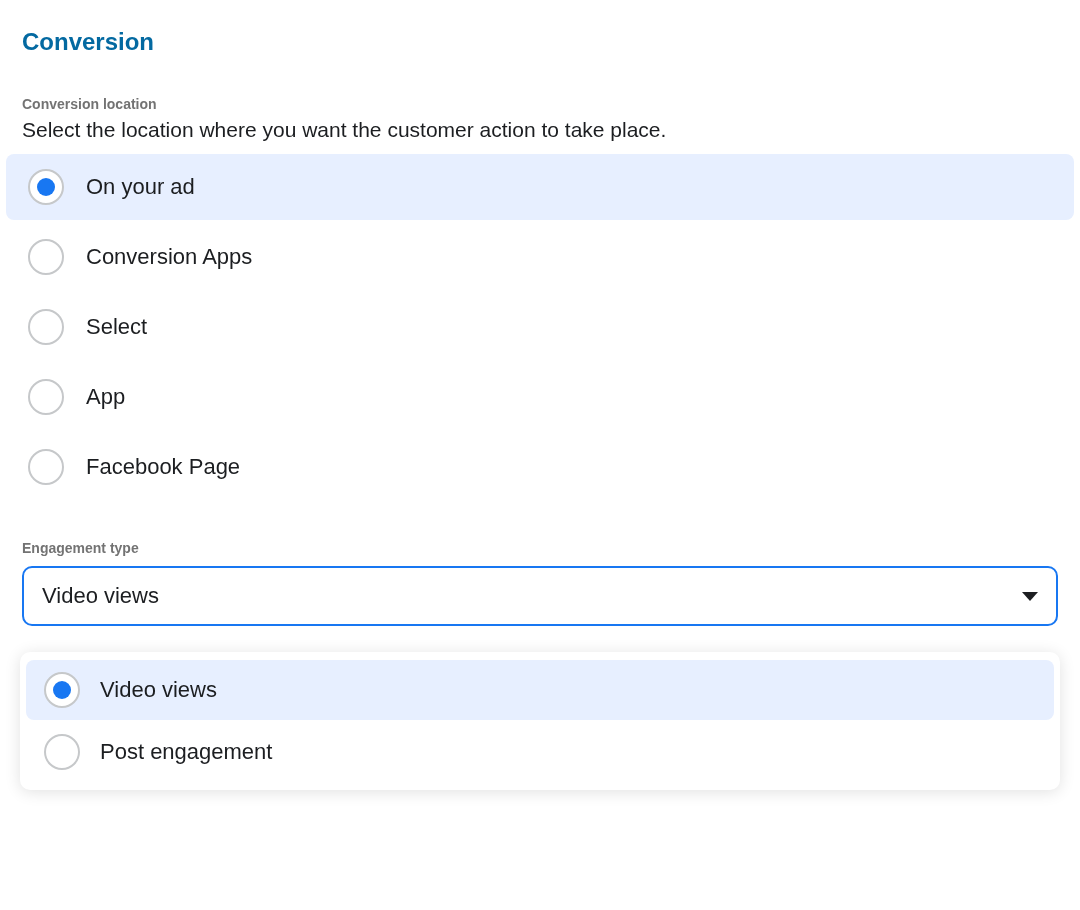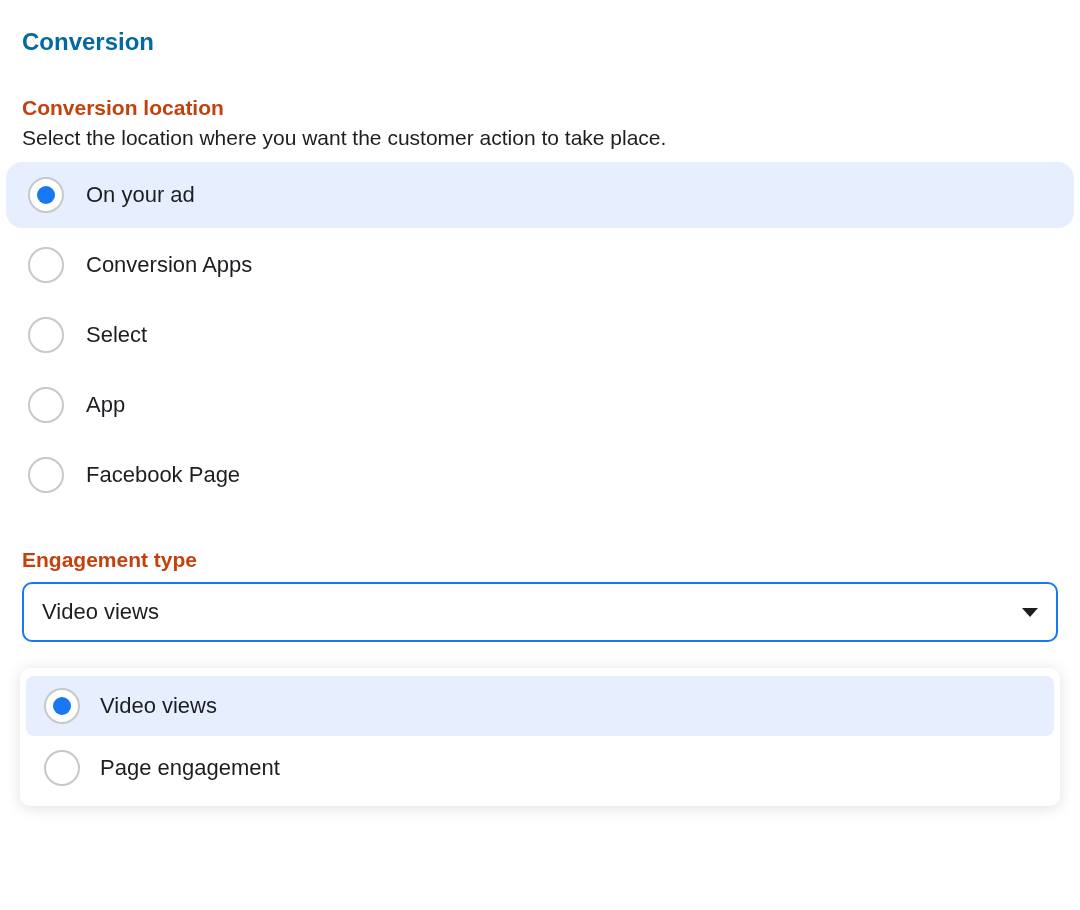--- a/index.html
+++ b/index.html
@@ -15,39 +15,39 @@
       padding: 20px 0 0 0;
       color: #1c1e21;
     }
     .section-title {
       font-size: 24px;
       font-weight: 700;
       color: #0369a1;
       margin: 8px 0 40px 22px;
     }
     .subsection-title {
-      font-size: 21px;
+      font-size: 14px;
       font-weight: 600;
-      color: #c2410c;
+      color: #737373;
       margin: 0 0 6px 22px;
     }
     .subsection-desc {
       font-size: 21px;
       font-weight: 400;
       color: #1c1e21;
       margin: 0 0 12px 22px;
     }
     .radio-group {
       margin-bottom: 40px;
     }
     .radio-row {
       display: flex;
       align-items: center;
       padding: 15px 22px;
-      border-radius: 16px;
+      border-radius: 8px;
       cursor: pointer;
       margin: 4px 6px;
     }
     .radio-row.selected {
       background: #e7efff;
     }
     .radio-outer {
       width: 36px;
       height: 36px;
       border-radius: 50%;
@@ -193,15 +193,15 @@
 
 <div class="dropdown-panel">
   <div class="dropdown-row selected">
     <span class="dropdown-radio-outer">
         <span class="dropdown-radio-inner"></span>
       </span>
     <span class="dropdown-label">Video views</span>
   </div>
   <div class="dropdown-row">
     <span class="dropdown-radio-outer"></span>
-    <span class="dropdown-label">Page engagement</span>
+    <span class="dropdown-label">Post engagement</span>
   </div>
 </div>
 
 </body></html>

